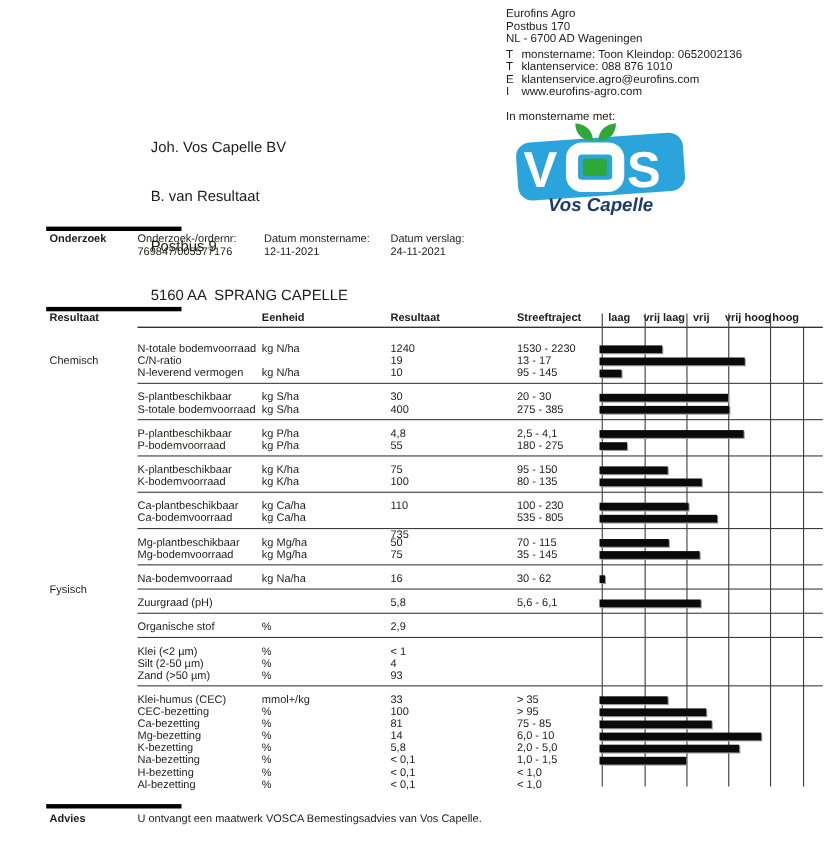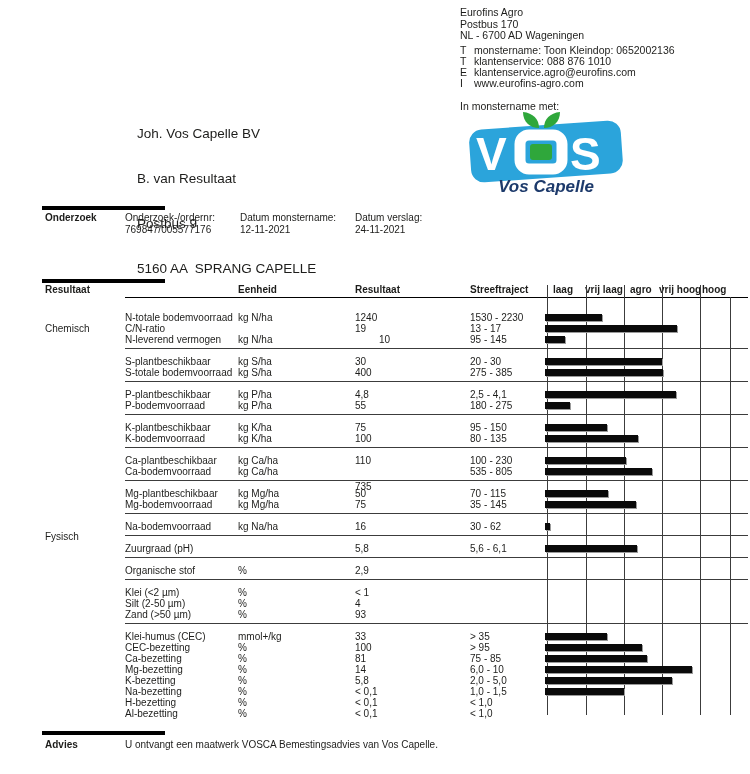--- a/index.html
+++ b/index.html
@@ -84,21 +84,21 @@
   <div class="abs t10" style="left:355px;top:212px;">Datum verslag:</div>
   <div class="abs t10" style="left:355px;top:224px;">24-11-2021</div>
 
   <div class="abs thickline" style="left:42px;top:279px;width:123px;"></div>
   <div class="abs t10 b" style="left:45px;top:284px;">Resultaat</div>
   <div class="abs t10 b" style="left:238px;top:284px;">Eenheid</div>
   <div class="abs t10 b" style="left:355px;top:284px;">Resultaat</div>
   <div class="abs t10 b" style="left:470px;top:284px;">Streeftraject</div>
   <div class="abs t10 b" style="left:553px;top:284px;">laag</div>
   <div class="abs t10 b" style="left:585px;top:284px;">vrij laag</div>
-  <div class="abs t10 b" style="left:630px;top:284px;">agro</div>
+  <div class="abs t10 b" style="left:630px;top:284px;">vrij</div>
   <div class="abs t10 b" style="left:659px;top:284px;">vrij hoog</div>
   <div class="abs t10 b" style="left:702px;top:284px;">hoog</div>
   <div class="abs hrule" style="left:125px;top:297px;width:623px;background:#000;"></div>
 
   <div class="abs t10" style="left:45px;top:323px;">Chemisch</div>
   <div class="abs t10" style="left:45px;top:531px;">Fysisch</div>
 
   <div class="abs thickline" style="left:42px;top:731px;width:123px;"></div>
   <div class="abs t10 b" style="left:45px;top:739px;text-align:center;">Advies</div>
   <div class="abs t10" style="left:125px;top:739px;">U ontvangt een maatwerk VOSCA Bemestingsadvies van Vos Capelle.</div>
@@ -118,21 +118,21 @@
     <div class="cell" style="left: 355px; top: 312px;">1240</div>
     <div class="cell" style="left: 470px; top: 312px;">1530 - 2230</div>
     <div class="bar" style="left: 545px; top: 314px; width: 57px;"></div>
     <div class="cell" style="left: 125px; top: 323px;">C/N-ratio</div>
     <div class="cell" style="left: 238px; top: 323px;"></div>
     <div class="cell" style="left: 355px; top: 323px;">19</div>
     <div class="cell" style="left: 470px; top: 323px;">13 - 17</div>
     <div class="bar" style="left: 545px; top: 325px; width: 132px;"></div>
     <div class="cell" style="left: 125px; top: 334px;">N-leverend vermogen</div>
     <div class="cell" style="left: 238px; top: 334px;">kg N/ha</div>
-    <div class="cell" style="left: 355px; top: 334px; margin-left: 24px;">10</div>
+    <div class="cell" style="left: 355px; top: 334px;">10</div>
     <div class="cell" style="left: 470px; top: 334px;">95 - 145</div>
     <div class="bar" style="left: 545px; top: 336px; width: 20px;"></div>
     <div class="abs hrule" style="left: 125px; top: 348px; width: 623px;"></div>
     <div class="cell" style="left: 125px; top: 356px;">S-plantbeschikbaar</div>
     <div class="cell" style="left: 238px; top: 356px;">kg S/ha</div>
     <div class="cell" style="left: 355px; top: 356px;">30</div>
     <div class="cell" style="left: 470px; top: 356px;">20 - 30</div>
     <div class="bar" style="left: 545px; top: 358px; width: 117px;"></div>
     <div class="cell" style="left: 125px; top: 367px;">S-totale bodemvoorraad</div>
     <div class="cell" style="left: 238px; top: 367px;">kg S/ha</div>

